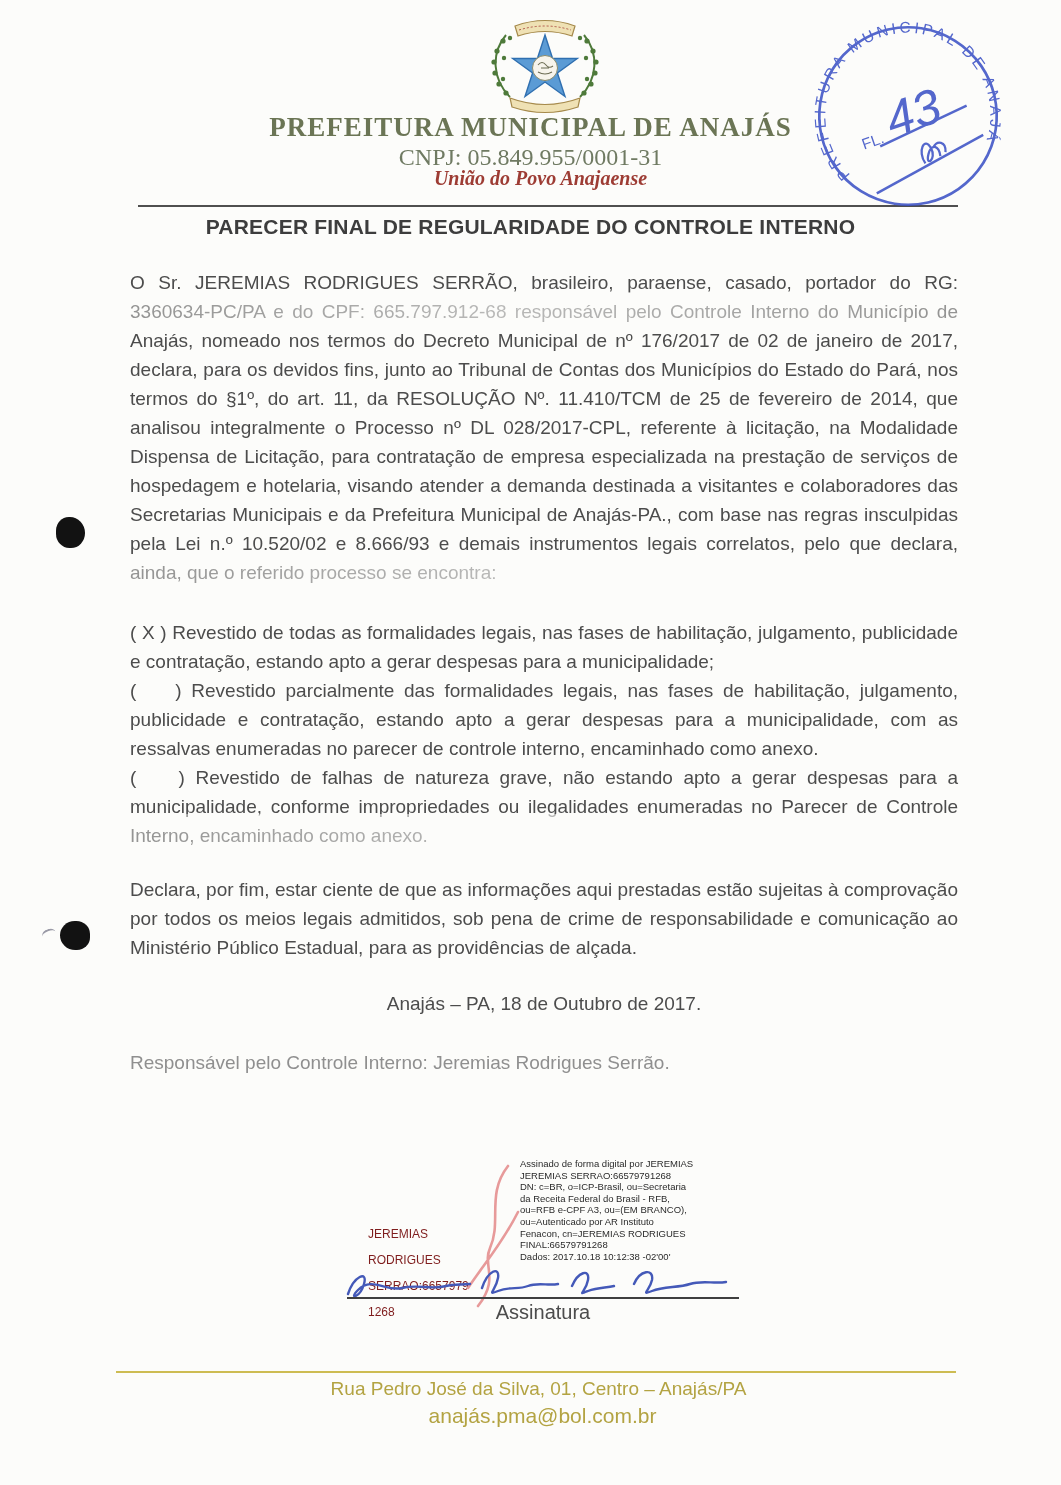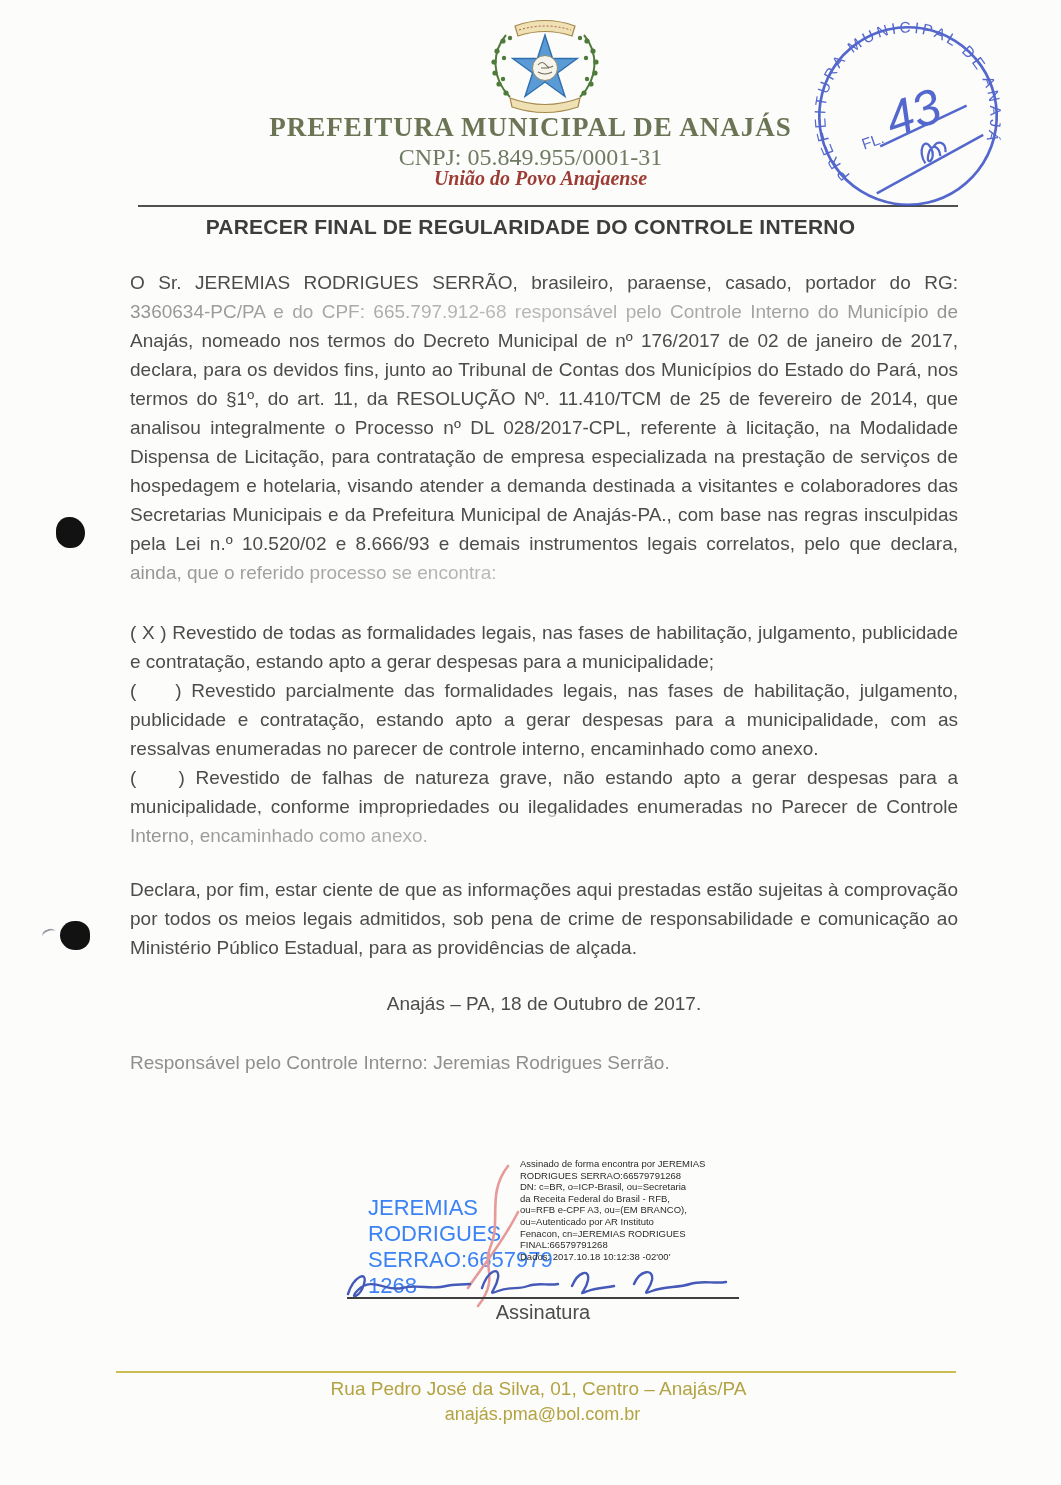--- a/index.html
+++ b/index.html
@@ -51,43 +51,43 @@
   
   .ink-dot { position:absolute; background:#121212; }
   .dot-1 { left:56px; top:517px; width:29px; height:31px; border-radius:46% 54% 50% 48%; }
   .dot-2 { left:60px; top:921px; width:30px; height:29px; border-radius:52% 48% 46% 54%; }
   .dot-2::before {
     content:""; position:absolute; left:-18px; top:8px; width:14px; height:8px;
     border-top:2px solid #9a9aa6; border-radius:50%; transform:rotate(-20deg);
   }
   
   .cert-name {
-    position:absolute; left:368px; top:1195px; width:160px;
-    font-size:22px; line-height:26px; color:#3b82f6;
+    position:absolute; left:368px; top:1221px; width:160px;
+    font-size:12px; line-height:26px; color:#7f1d1d;
   }
   .cert-squiggle { position:absolute; left:462px; top:1160px; width:66px; height:158px; }
   .cert-details {
     position:absolute; left:520px; top:1158px; width:200px;
     font-size:9.5px; line-height:11.6px; color:#2a2a2a;
   }
   .hand-signature { position:absolute; left:342px; top:1258px; width:400px; height:48px; }
   .sig-line { position:absolute; left:347px; top:1297px; width:392px; height:2px; background:#3f3f3f; }
   .sig-label {
     position:absolute; left:347px; top:1301px; width:392px; text-align:center;
     font-size:20px; color:#4c4c4c;
   }
   
   .footer-line { position:absolute; top:1371px; left:116px; width:840px; height:2px; background:#cdbc52; }
   .footer-address {
     position:absolute; top:1378px; left:8px; width:100%; text-align:center;
     font-size:19px; color:#b3a342;
   }
   .footer-email {
     position:absolute; top:1404px; left:0; width:100%; text-align:center;
-    font-size:18px; color:#b3a342;padding-left:24px;
+    font-size:21px; color:#b3a342;padding-left:24px;
   }
 </style>
 </head>
 <body>
 
 <div class="page">
 
   <svg class="crest" viewBox="0 0 132 104">
     <path d="M 36,15 Q 66,4 96,15 L 93,25 Q 66,16 39,25 Z" fill="#efe1b4" stroke="#a5894b" stroke-width="1.2"></path>
     <path d="M 40,19 Q 66,11 92,19" fill="none" stroke="#b05548" stroke-width="1" stroke-dasharray="2 2"></path>
@@ -167,22 +167,22 @@
     <div>RODRIGUES</div>
     <div>SERRAO:6657979</div>
     <div>1268</div>
   </div>
 
   <svg class="cert-squiggle" viewBox="0 0 66 158">
     <path d="M 46,6 C 24,34 40,62 28,88 C 20,106 38,118 16,146 M 6,128 C 22,104 40,84 56,52" fill="none" stroke="#e79a9a" stroke-width="2.6" stroke-linecap="round"></path>
   </svg>
 
   <div class="cert-details">
-    <div>Assinado de forma encontra por JEREMIAS</div>
-    <div>RODRIGUES SERRAO:66579791268</div>
+    <div>Assinado de forma digital por JEREMIAS</div>
+    <div>JEREMIAS SERRAO:66579791268</div>
     <div>DN: c=BR, o=ICP-Brasil, ou=Secretaria</div>
     <div>da Receita Federal do Brasil - RFB,</div>
     <div>ou=RFB e-CPF A3, ou=(EM BRANCO),</div>
     <div>ou=Autenticado por AR Instituto</div>
     <div>Fenacon, cn=JEREMIAS RODRIGUES</div>
     <div>FINAL:66579791268</div>
     <div>Dados: 2017.10.18 10:12:38 -02'00'</div>
   </div>
 
   <svg class="hand-signature" viewBox="0 0 400 48">

